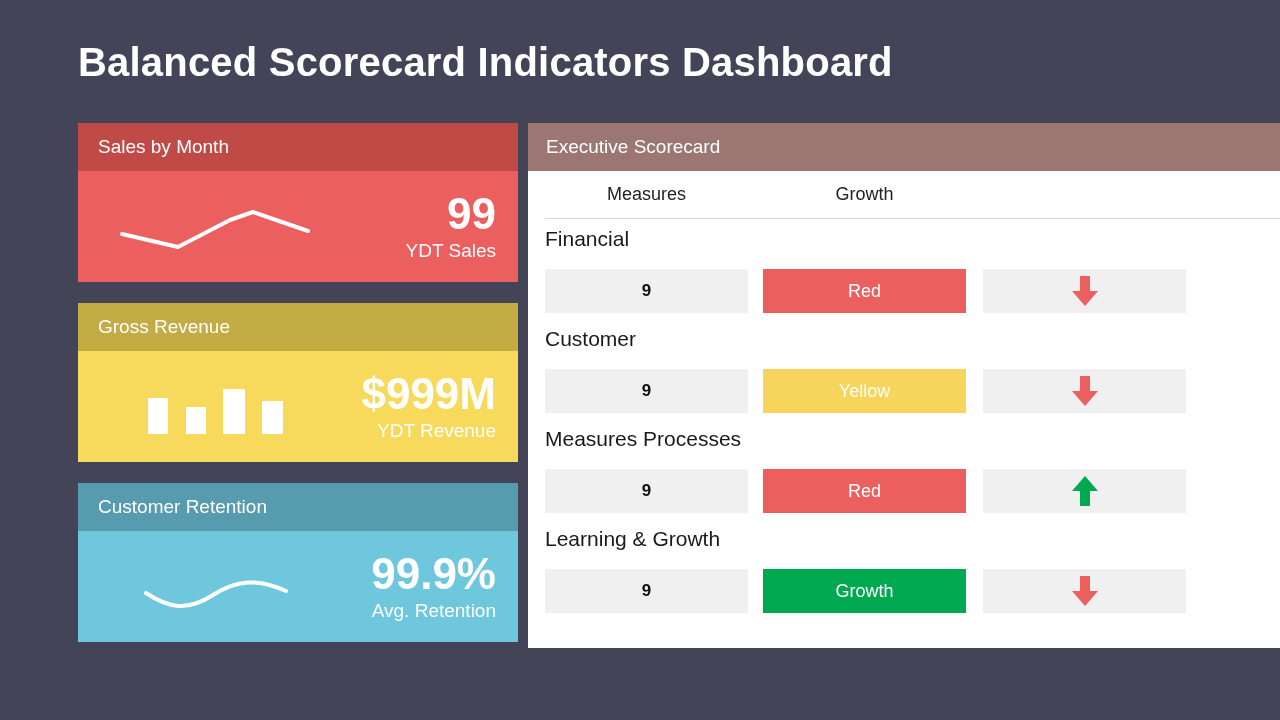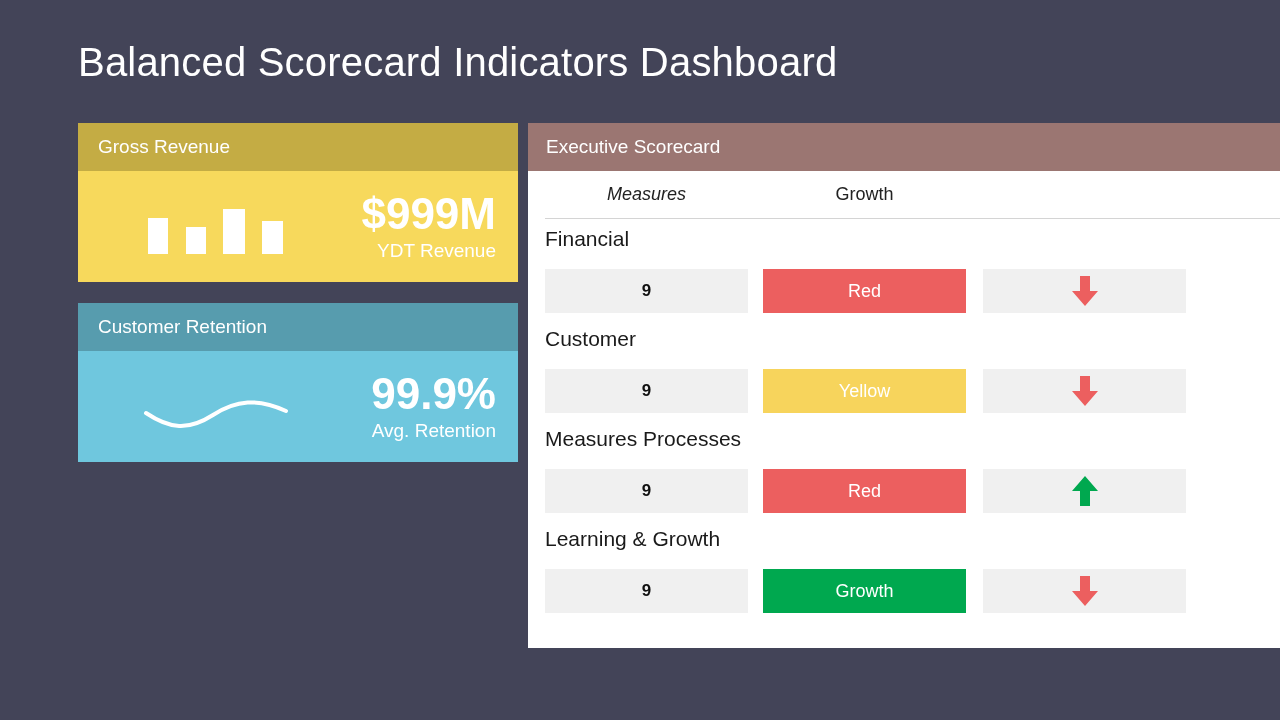--- a/index.html
+++ b/index.html
@@ -12,21 +12,21 @@
     overflow: hidden;
     position: relative;
   }
 
   
   .page-title {
     position: absolute;
     left: 78px;
     top: 40px;
     font-size: 40px;
-    font-weight: normal;
+    font-weight: bold;
     color: #FFFFFF;
     letter-spacing: 0.2px;
     white-space: nowrap;
   }
 
   
   .kpi-column {
     position: absolute;
     left: 78px;
     top: 123px;
@@ -123,21 +123,21 @@
     height: 48px;
     align-items: center;
     border-bottom: 1px solid #D4D4D4;
   }
 
   .colhead {
     font-size: 18px;
     color: #222222;
     text-align: center;
   }
-  .col-measures { width: 203px; font-style: italic; }
+  .col-measures { width: 203px; }
   .col-status   { width: 203px; margin-left: 15px; }
   .col-trend    { width: 203px; margin-left: 17px; }
 
   .group-title {
     font-size: 21px;
     color: #1A1A1A;
     padding: 8px 0 18px 0;
   }
 
   .group-row {
@@ -179,20 +179,34 @@
 
   .arrow-svg { display: block; }
 </style>
 </head>
 <body>
 
 <h1 class="page-title">Balanced Scorecard Indicators Dashboard</h1>
 
 <div class="kpi-column">
 
+  <div class="kpi-card card-red">
+    <div class="kpi-card-header">
+      <span>Sales by Month</span>
+    </div>
+    <div class="kpi-card-body">
+      <svg class="kpi-spark" viewBox="0 0 230 111">
+        <polyline points="14,63 70,76 122,49 145,41 200,60" fill="none" stroke="#FFFFFF" stroke-width="4" stroke-linecap="round" stroke-linejoin="round"></polyline>
+      </svg>
+      <div class="kpi-values">
+        <div class="kpi-value">99</div>
+        <div class="kpi-label">YDT Sales</div>
+      </div>
+    </div>
+  </div>
 
   <div class="kpi-card card-gold">
     <div class="kpi-card-header">
       <span>Gross Revenue</span>
     </div>
     <div class="kpi-card-body">
       <svg class="kpi-spark" viewBox="0 0 230 111">
         <rect x="40" y="47" width="20" height="36" fill="#FFFFFF"></rect>
         <rect x="78" y="56" width="20" height="27" fill="#FFFFFF"></rect>
         <rect x="115" y="38" width="22" height="45" fill="#FFFFFF"></rect>

